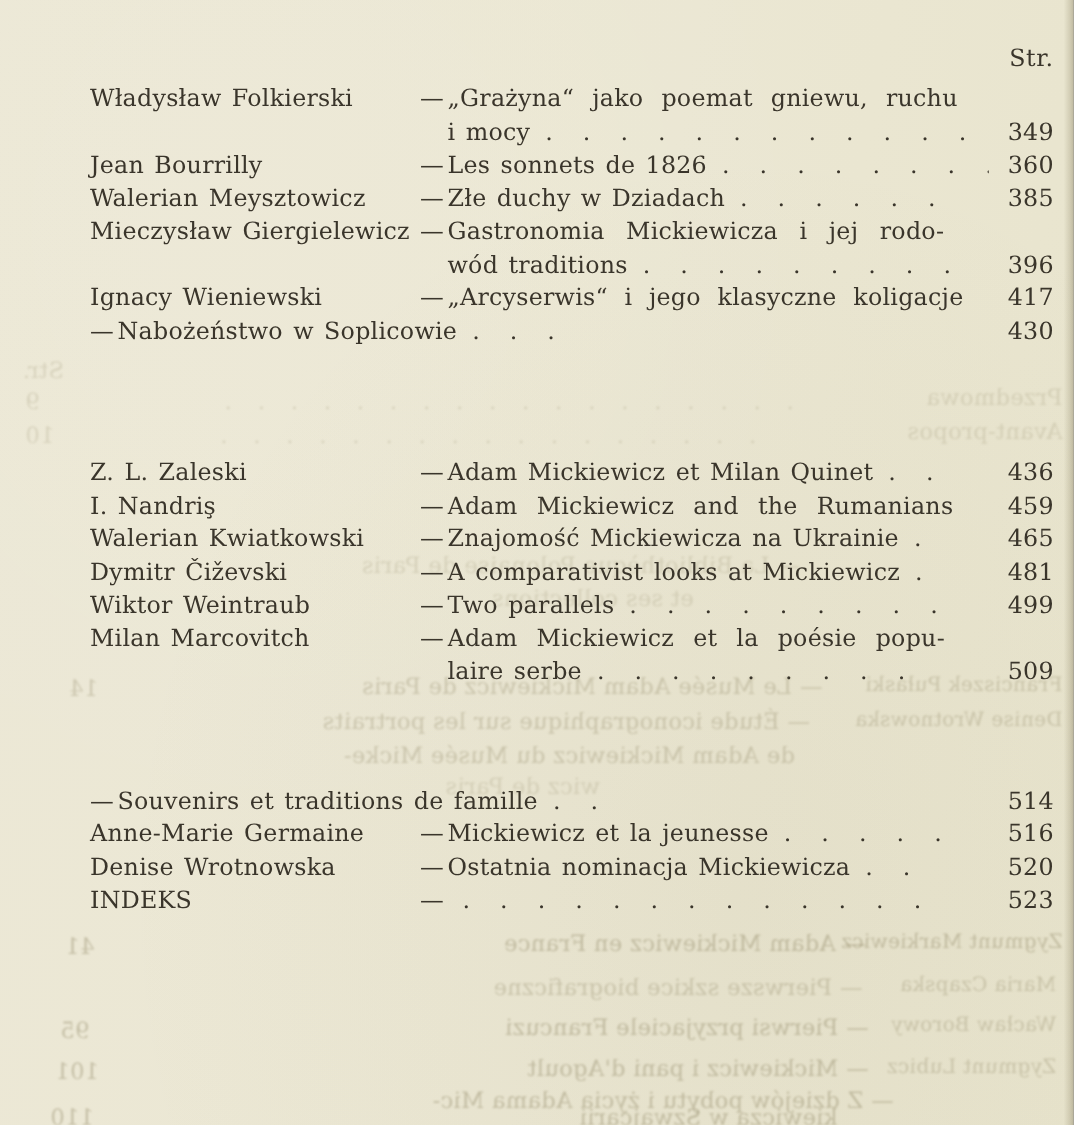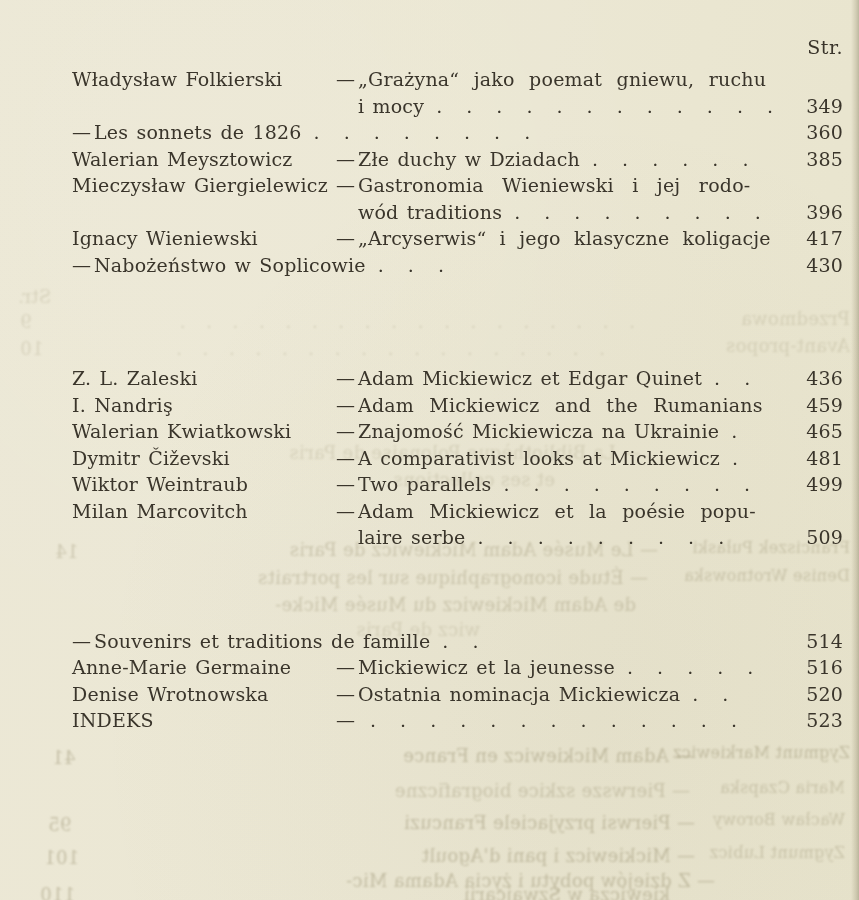--- a/index.html
+++ b/index.html
@@ -117,38 +117,39 @@
     </div>
         <div class="row">
       <span class="author"></span>
       <span class="dash"></span>
       <span class="title-text">i mocy</span>
       <span class="leader">. . . . . . . . . . . . .</span>
       <span class="spacer"></span>
       <span class="page-num">349</span>
     </div>
         <div class="row">
+      <span class="author">Jean Bourrilly</span>
       <span class="dash">—</span>
       <span class="title-text">Les sonnets de 1826</span>
       <span class="leader">. . . . . . . .</span>
       <span class="spacer"></span>
       <span class="page-num">360</span>
     </div>
         <div class="row">
       <span class="author">Walerian Meysztowicz</span>
       <span class="dash">—</span>
       <span class="title-text">Złe duchy w Dziadach</span>
       <span class="leader">. . . . . .</span>
       <span class="spacer"></span>
       <span class="page-num">385</span>
     </div>
         <div class="row">
       <span class="author">Mieczysław Giergielewicz</span>
       <span class="dash">—</span>
-      <span class="title-text fill">Gastronomia Wieniewski i jej rodo-</span>
+      <span class="title-text fill">Gastronomia Mickiewicza i jej rodo-</span>
       <span class="leader"></span>
       <span class="spacer"></span>
       <span class="page-num"></span>
     </div>
         <div class="row">
       <span class="author"></span>
       <span class="dash"></span>
       <span class="title-text">wód traditions</span>
       <span class="leader">. . . . . . . . .</span>
       <span class="spacer"></span>
@@ -167,21 +168,21 @@
       <span class="title-text">Nabożeństwo w Soplicowie</span>
       <span class="leader">. . .</span>
       <span class="spacer"></span>
       <span class="page-num">430</span>
     </div>
       </div>
     <div class="toc-section" id="sec1">
         <div class="row">
       <span class="author">Z. L. Zaleski</span>
       <span class="dash">—</span>
-      <span class="title-text">Adam Mickiewicz et Edgar Quinet</span>
+      <span class="title-text">Adam Mickiewicz et Milan Quinet</span>
       <span class="leader">. .</span>
       <span class="spacer"></span>
       <span class="page-num">436</span>
     </div>
         <div class="row">
       <span class="author">I. Nandriş</span>
       <span class="dash">—</span>
       <span class="title-text fill">Adam Mickiewicz and the Rumanians</span>
       <span class="leader"></span>
       <span class="spacer"></span>

